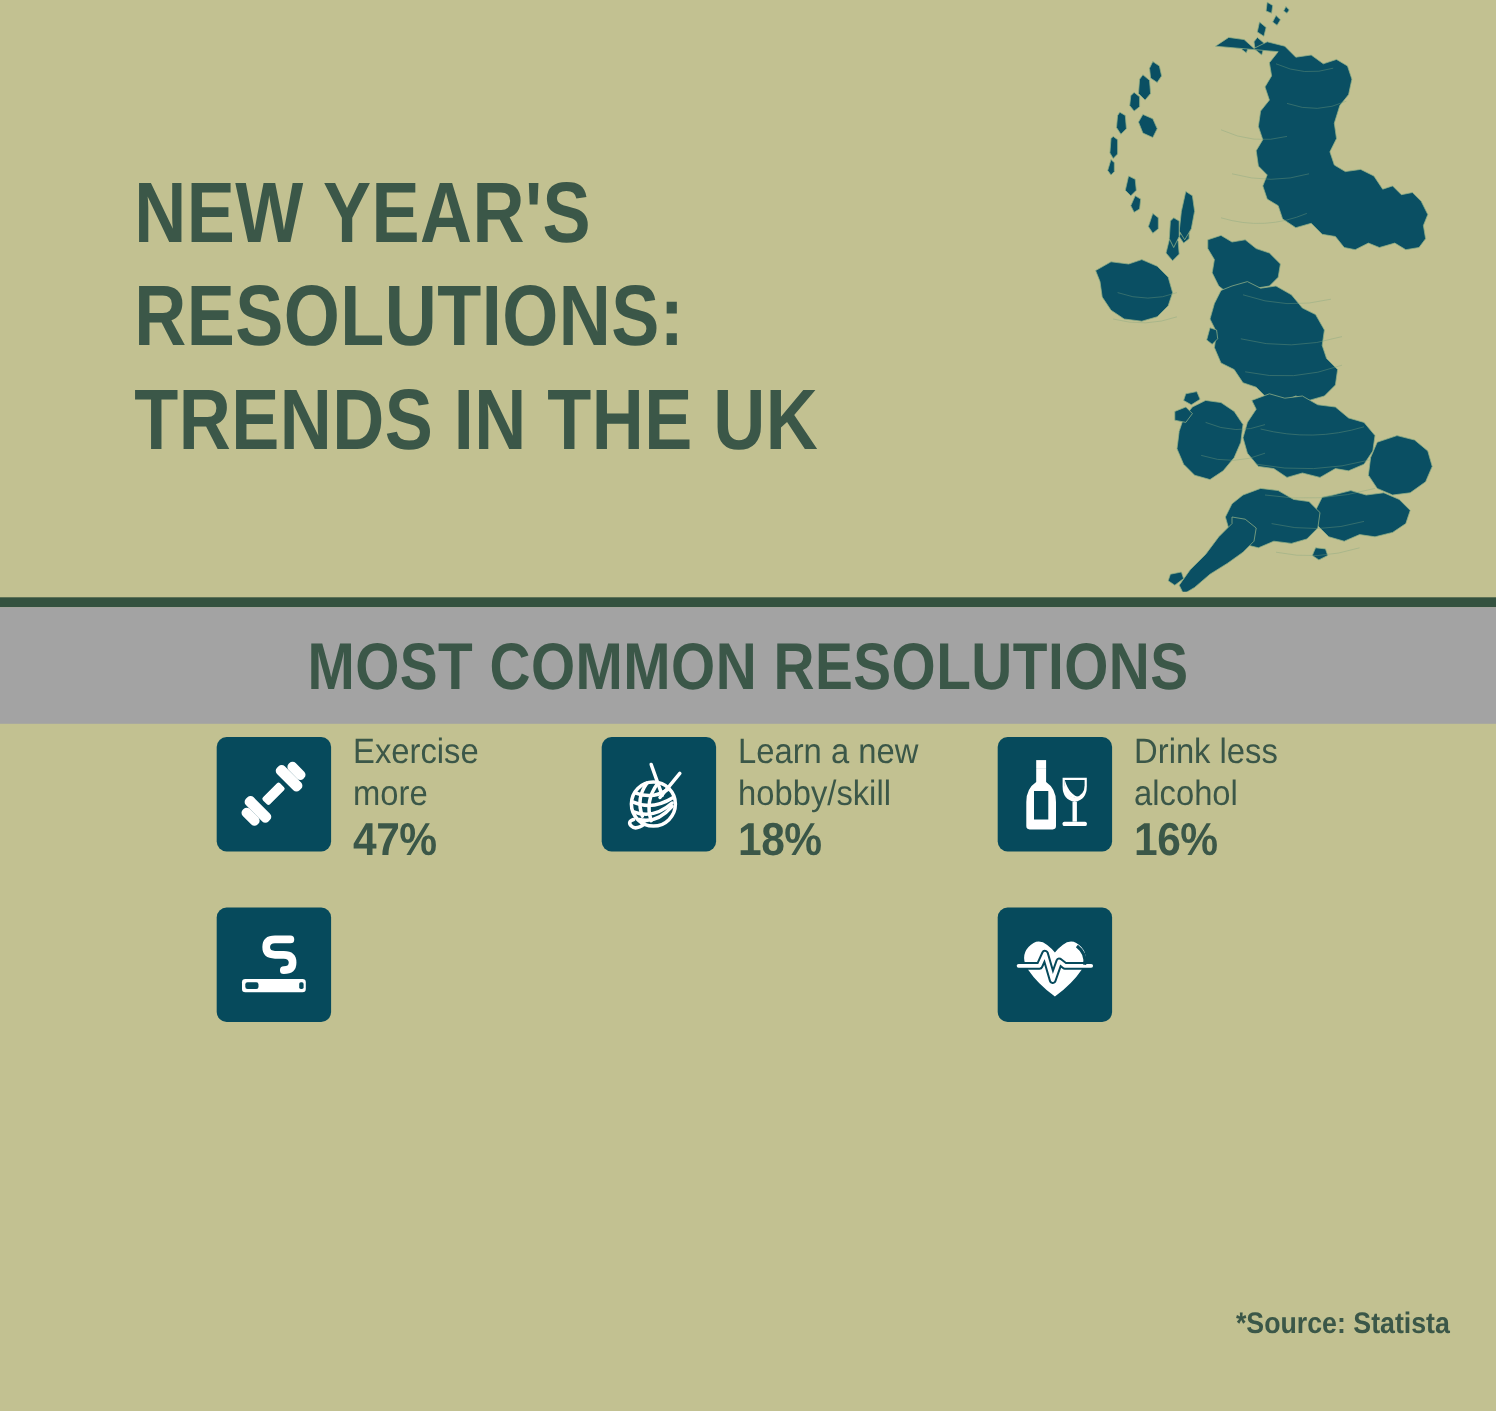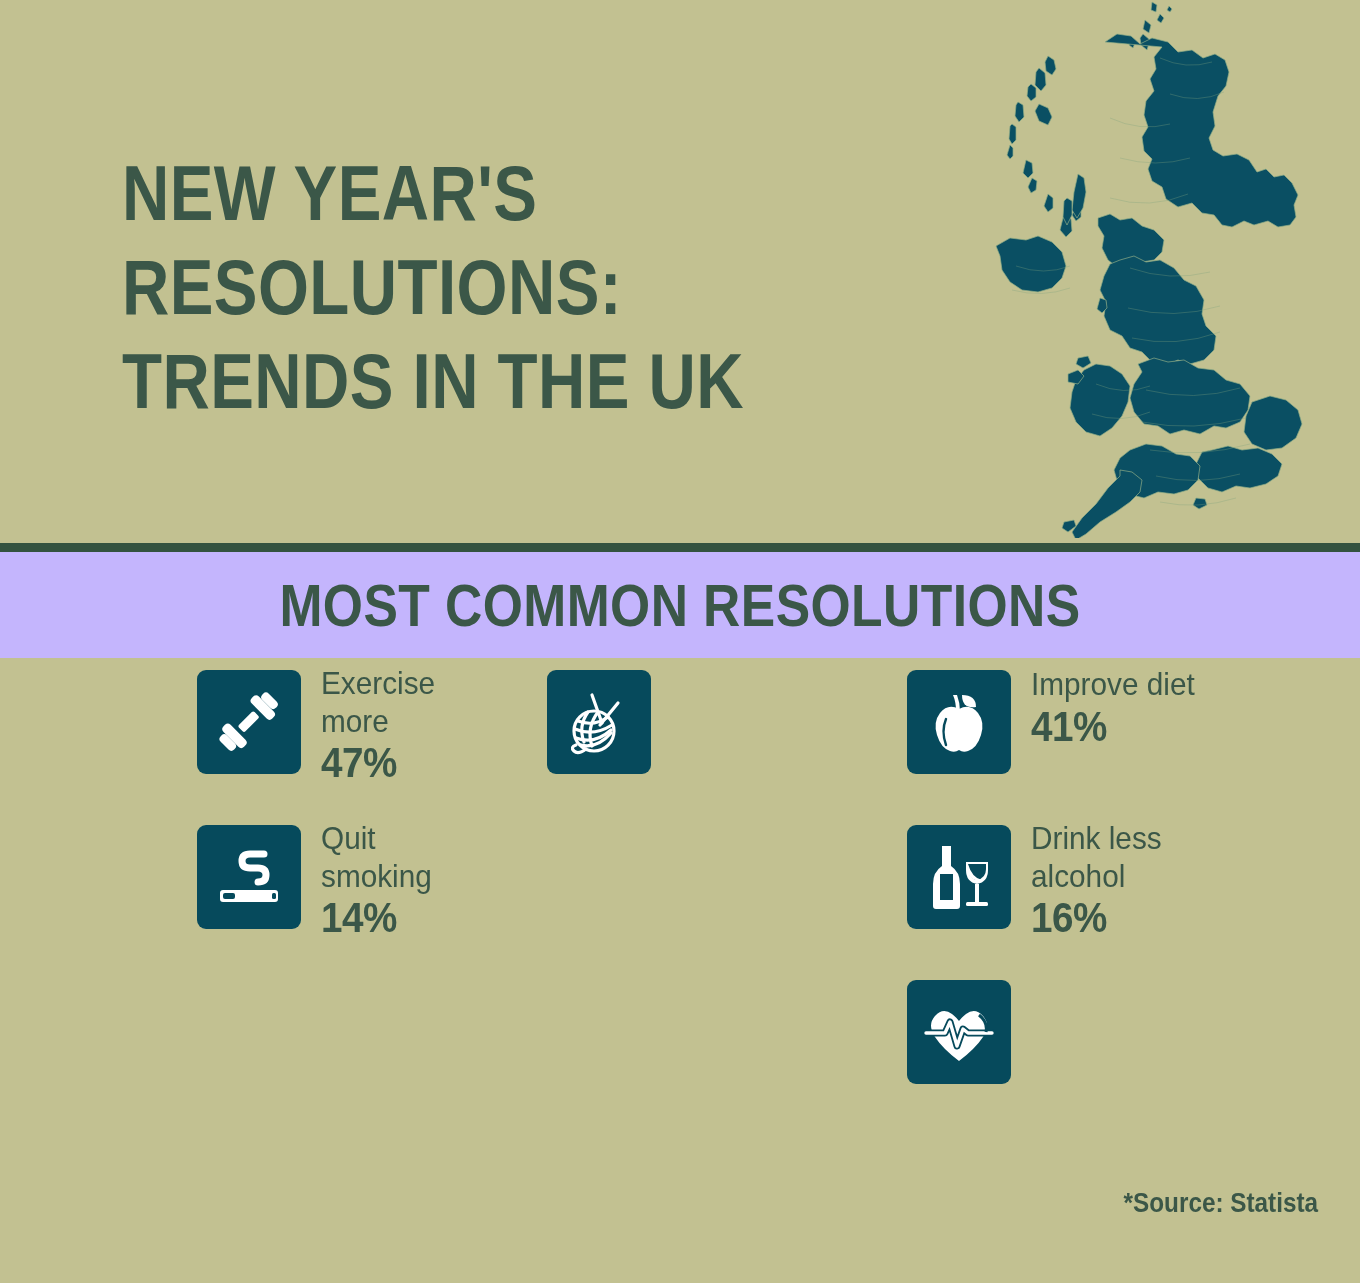--- a/index.html
+++ b/index.html
@@ -42,21 +42,21 @@
 
   
   #banner-rule{
     position:absolute; left:0; top:543px;
     width:1360px; height:9px;
     background:#34523f;
   }
   #banner{
     position:absolute; left:0; top:552px;
     width:1360px; height:106px;
-    background:#c4b5fd;
+    background:#a3a3a3;
   }
   #banner-title{
     position:absolute;
     left:0; top:0; width:1360px; height:106px;
     display:flex; align-items:center; justify-content:center;
     color:#3b5748;
     font-family:"Liberation Sans Narrow","Liberation Sans",sans-serif;
     font-size:60px;
     font-weight:700;
     letter-spacing:0.5px;
@@ -275,25 +275,20 @@
             <g fill="none" stroke="#ffffff" stroke-width="7" stroke-linecap="round">
               <path d="M52 14 h-14 q-8 0 -8 7 q0 7 8 7 h8 q8 0 8 7 q0 7 -8 7"></path>
             </g>
             <g fill="#ffffff">
               <rect x="8" y="50" width="58" height="12" rx="3"></rect>
             </g>
             <rect x="11" y="53" width="12" height="6" rx="2" fill="#064a5c"></rect>
             <rect x="60" y="53" width="4" height="6" rx="1.5" fill="#064a5c"></rect>
           </svg>
         </div>
-        <div class="txt">
-          <div class="label">Quit
-smoking</div>
-          <div class="pct">14%</div>
-        </div>
       </div>
     </div>
 
     <div class="col" id="col-1">
 
 
       <div class="item">
         <div class="tile">
           <svg width="74" height="74" viewBox="0 0 74 74">
             <g fill="none" stroke="#ffffff" stroke-width="3.2" stroke-linecap="round">
@@ -307,45 +302,31 @@
               <path d="M13 44 q18 8 37 -4"></path>
               <path d="M14 53 q18 7 35 -8"></path>
               <path d="M19 60 q16 4 30 -12"></path>
               <path d="M26 27 q-10 14 -4 30"></path>
               <path d="M36 27 q-12 16 -6 34"></path>
 
               <path d="M24 64 q-8 6 -12 2 q-4 -4 2 -6"></path>
             </g>
           </svg>
         </div>
+        <div class="txt">
+          <div class="label">Learn a new
+hobby/skill</div>
+          <div class="pct">18%</div>
+        </div>
       </div>
 
     </div>
 
     <div class="col" id="col-2">
 
-      <div class="item one-line">
-        <div class="tile">
-          <svg width="70" height="70" viewBox="0 0 70 70">
-            <g fill="#ffffff">
-
-              <path d="M38 8 q14 0 14 12 q-14 2 -14 -12 z"></path>
-
-              <path d="M33 8 q3 8 3 16 h-4 q0 -9 -3 -16 z"></path>
-
-              <path d="M35 22 q11 -6 19 4 q7 9 3 22 q-4 13 -13 16 q-5 2 -9 -1 q-4 3 -9 1 q-9 -3 -13 -16 q-4 -13 3 -22 q8 -10 19 -4 z"></path>
-            </g>
-            <path d="M22 32 q-5 12 0 26" fill="none" stroke="#064a5c" stroke-width="2.4" stroke-linecap="round"></path>
-          </svg>
-        </div>
-        <div class="txt">
-          <div class="label">Improve diet</div>
-          <div class="pct">41%</div>
-        </div>
-      </div>
 
       <div class="item">
         <div class="tile">
           <svg width="74" height="74" viewBox="0 0 74 74">
             <g fill="#ffffff">
 
               <rect x="20" y="6" width="9" height="8"></rect>
 
               <path d="M20 14 h9 v12 q9 6 9 18 v22 q0 3 -3 3 h-21 q-3 0 -3 -3 v-22 q0 -12 9 -18 z"></path>
             </g>

